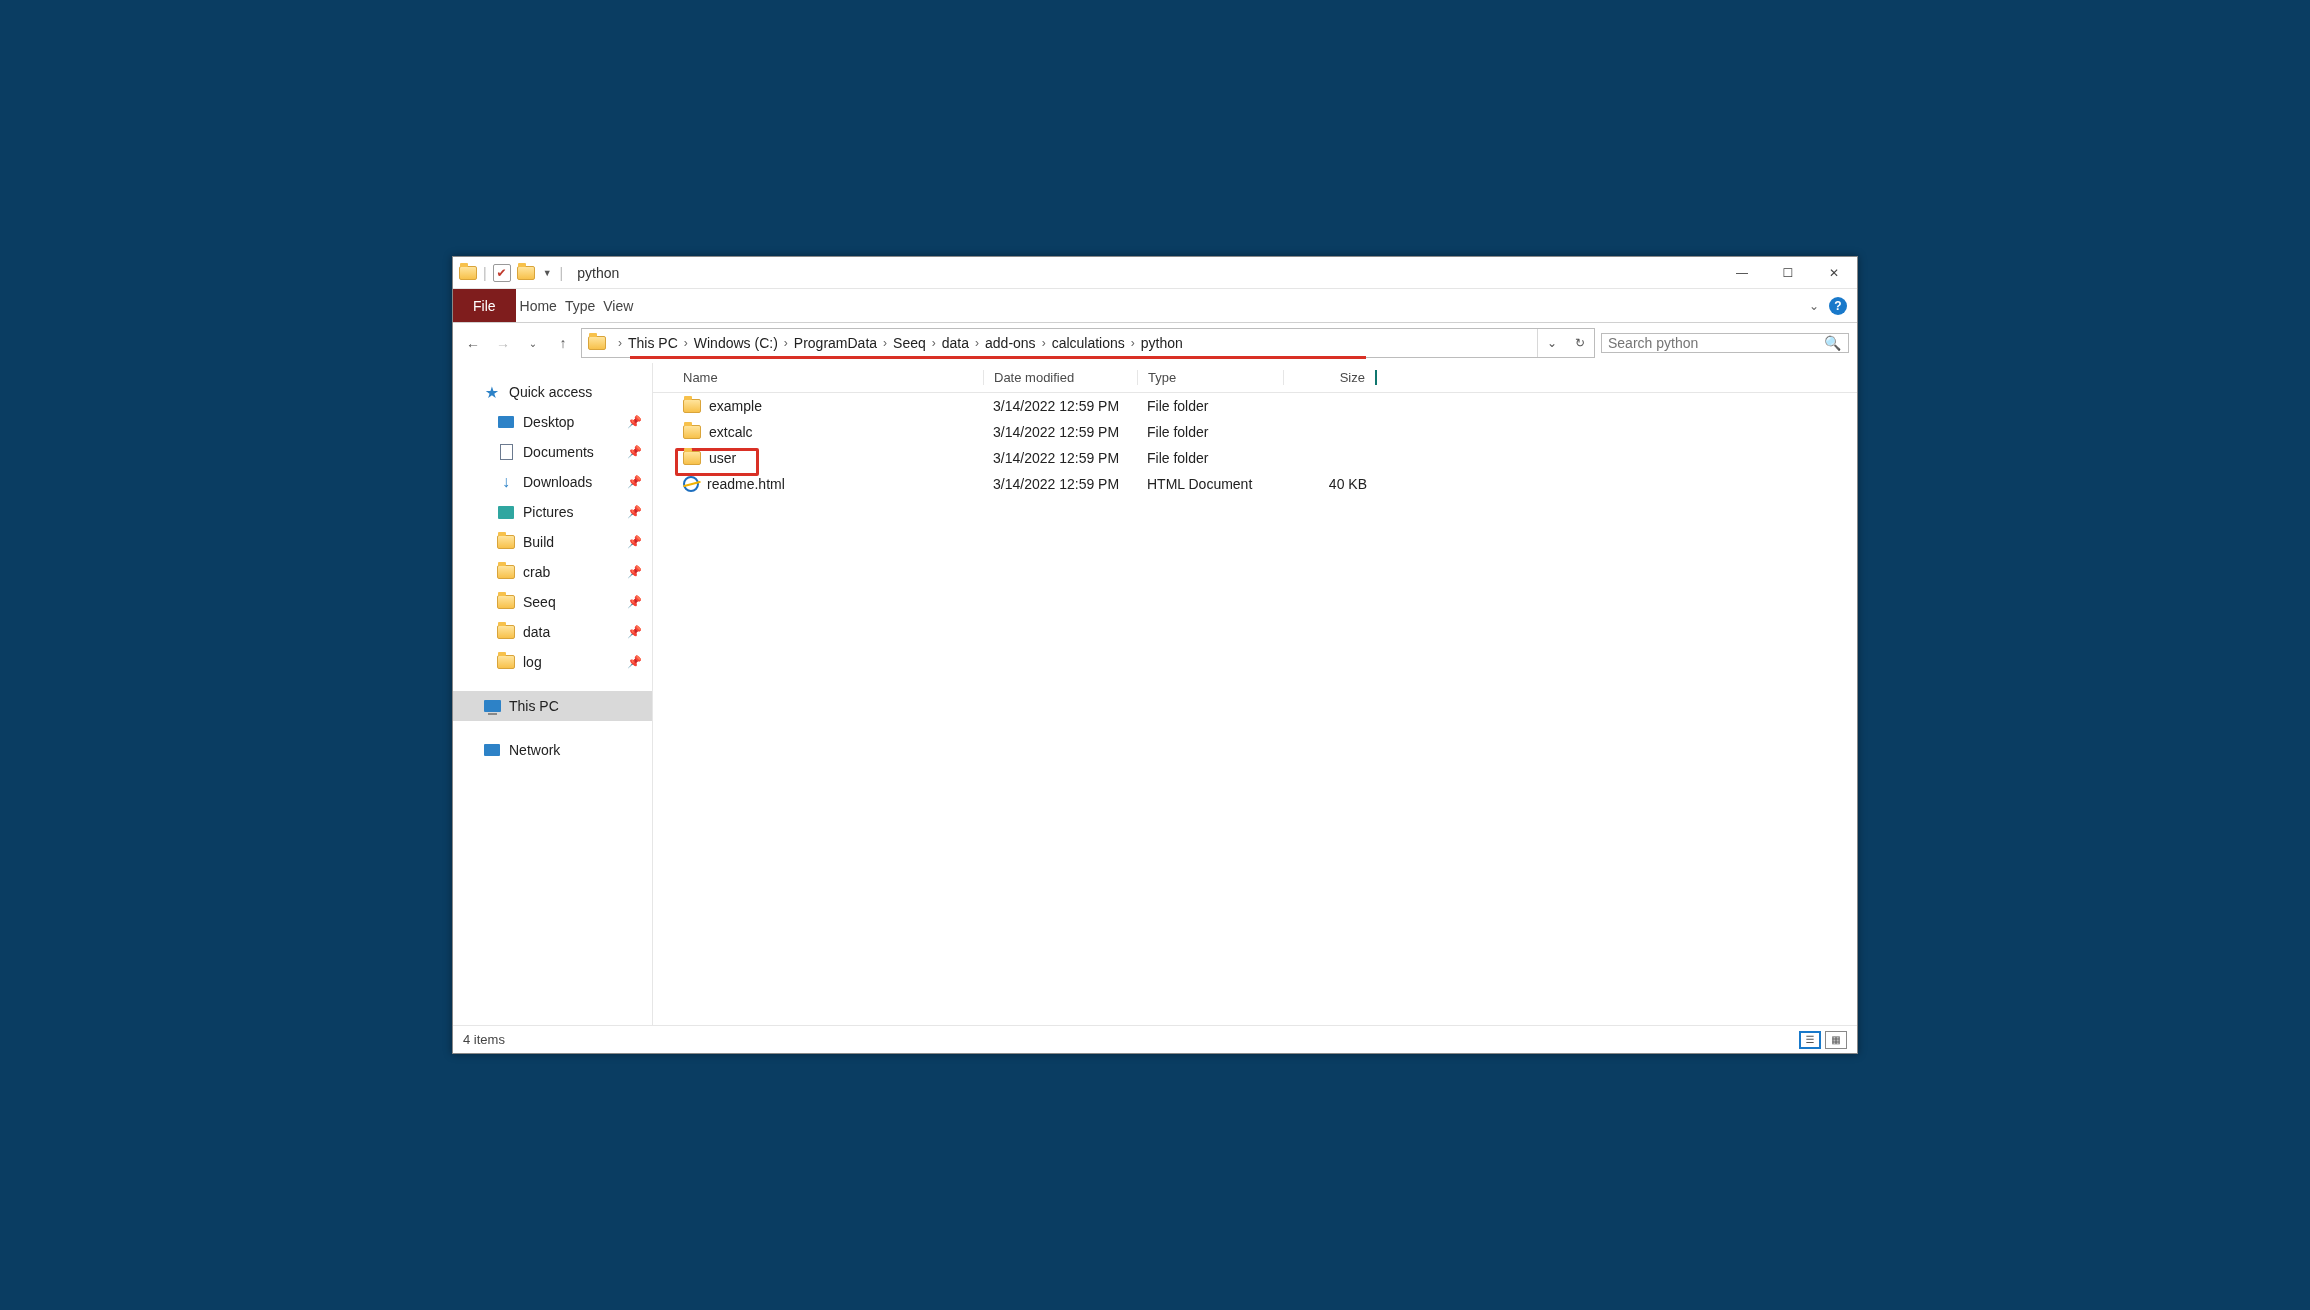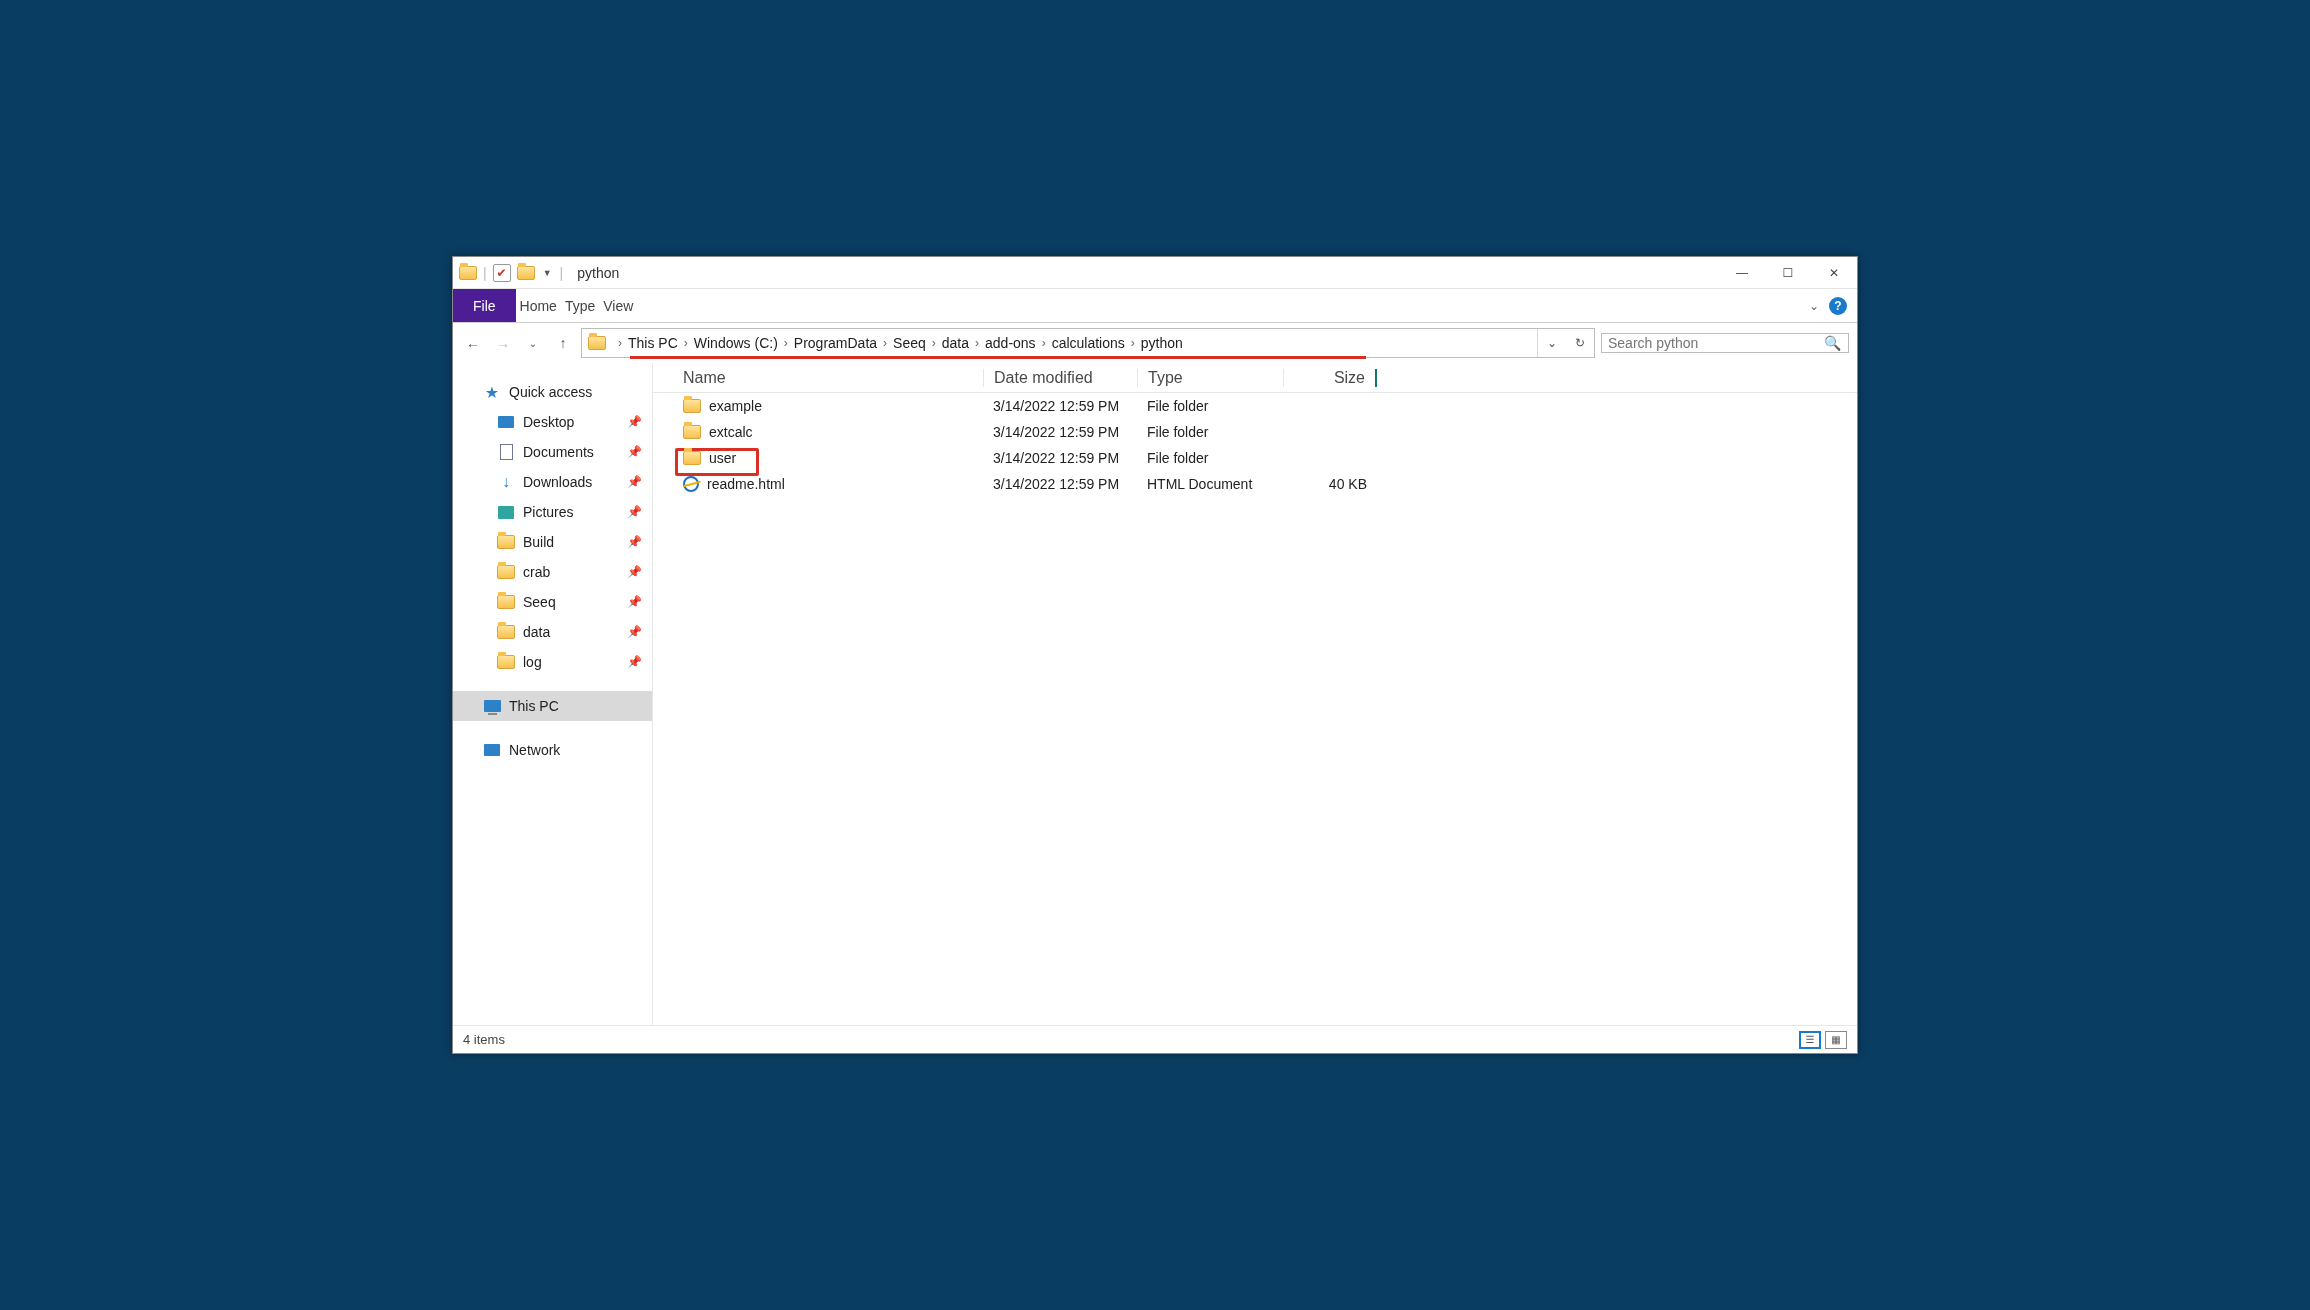--- a/index.html
+++ b/index.html
@@ -12,21 +12,21 @@
   .folder-icon::before { content:""; position:absolute; top:-4px; left:0; width:8px; height:4px; background:#f7c14b; border-radius:1px; }
   .qat-sep { color:#bbb; font-size:14px; }
   .qat-check { width:18px; height:18px; border:1px solid #999; border-radius:2px; display:flex; align-items:center; justify-content:center; font-size:12px; color:#c0392b;}
   .qat-dropdown{font-size:9px;color:#555;padding:0 2px;}
   .title-text { padding-left: 8px; font-size: 14px; color:#333; }
   .window-controls { margin-left: auto; display:flex; }
   .window-controls div { width:46px; height:32px; display:flex; align-items:center; justify-content:center; color:#444; font-size:12px; }
   
   .ribbon { height:34px; display:flex; align-items:stretch; border-bottom:1px solid #d0d0d0; background:#fff;}
   .ribbon .tab { padding:0 4px; display:flex; align-items:center; font-size:14px; color:#444;}
-  .ribbon .tab.file { background:#4c1d95; color:#fff; padding:0 20px;}
+  .ribbon .tab.file { background:#7f1d1d; color:#fff; padding:0 20px;}
   .ribbon .right { margin-left:auto; display:flex; align-items:center; gap:10px; padding-right:10px;}
   .ribbon .chevron{color:#666;font-size:12px;}
   .help-icon{width:18px;height:18px;border-radius:50%;background:#1979ca;color:#fff;display:flex;align-items:center;justify-content:center;font-size:12px;font-weight:bold;}
   
   .navrow { height:40px; display:flex; align-items:center; gap:6px; padding:4px 8px; background:#fff;}
   .nav-btn{width:24px;height:24px;display:flex;align-items:center;justify-content:center;color:#555;font-size:14px;}
   .nav-btn.disabled{color:#bbb;}
   .address-box{flex:1; height:30px; border:1px solid #bcbcbc; display:flex; align-items:center; position:relative; background:#fff;}
   .address-box .addr-folder{margin:0 6px;}
   .crumbs{display:flex; align-items:center; overflow:hidden; flex:1;}
@@ -51,21 +51,21 @@
   .desk-icon{width:16px;height:12px;background:#2d82c7;border-radius:1px;}
   .doc-icon{width:13px;height:16px;border:1px solid #6b7a8f;background:#fff;}
   .dl-icon{color:#2d82c7;font-size:16px;font-weight:bold;}
   .pic-icon{width:16px;height:13px;background:#2fa6a0;border-radius:1px;}
   .pc-icon{width:17px;height:12px;background:#2d82c7;border-radius:1px;position:relative;}
   .pc-icon::after{content:"";position:absolute;bottom:-3px;left:4px;width:9px;height:2px;background:#888;}
   .net-icon{width:16px;height:12px;background:#2d82c7;border-radius:1px;}
   .side-gap{height:14px;}
   
   .main{flex:1;display:flex;flex-direction:column;background:#fff;overflow:hidden;}
-  .cols{display:flex;height:30px;border-bottom:1px solid #e6e6e6;align-items:center;font-size:16px;color:#4a4a4a;}
+  .cols{display:flex;height:30px;border-bottom:1px solid #e6e6e6;align-items:center;font-size:13px;color:#4a4a4a;}
   .col{padding:0 10px;display:flex;align-items:center;gap:6px;}
   .col.name{width:330px;padding-left:30px;}
   .col.date{width:154px;border-left:1px solid #e6e6e6;}
   .col.type{width:146px;border-left:1px solid #e6e6e6;}
   .col.size{width:94px;border-left:1px solid #e6e6e6;text-align:right;justify-content:flex-end;border-right:2px solid #0f766e;}
   .rows{flex:1;overflow:auto;}
   .row{display:flex;align-items:center;height:26px;font-size:14px;color:#222;}
   .row .c-name{width:330px;padding-left:30px;display:flex;align-items:center;gap:8px;position:relative;}
   .row .c-date{width:154px;padding-left:10px;}
   .row .c-type{width:146px;padding-left:10px;}

